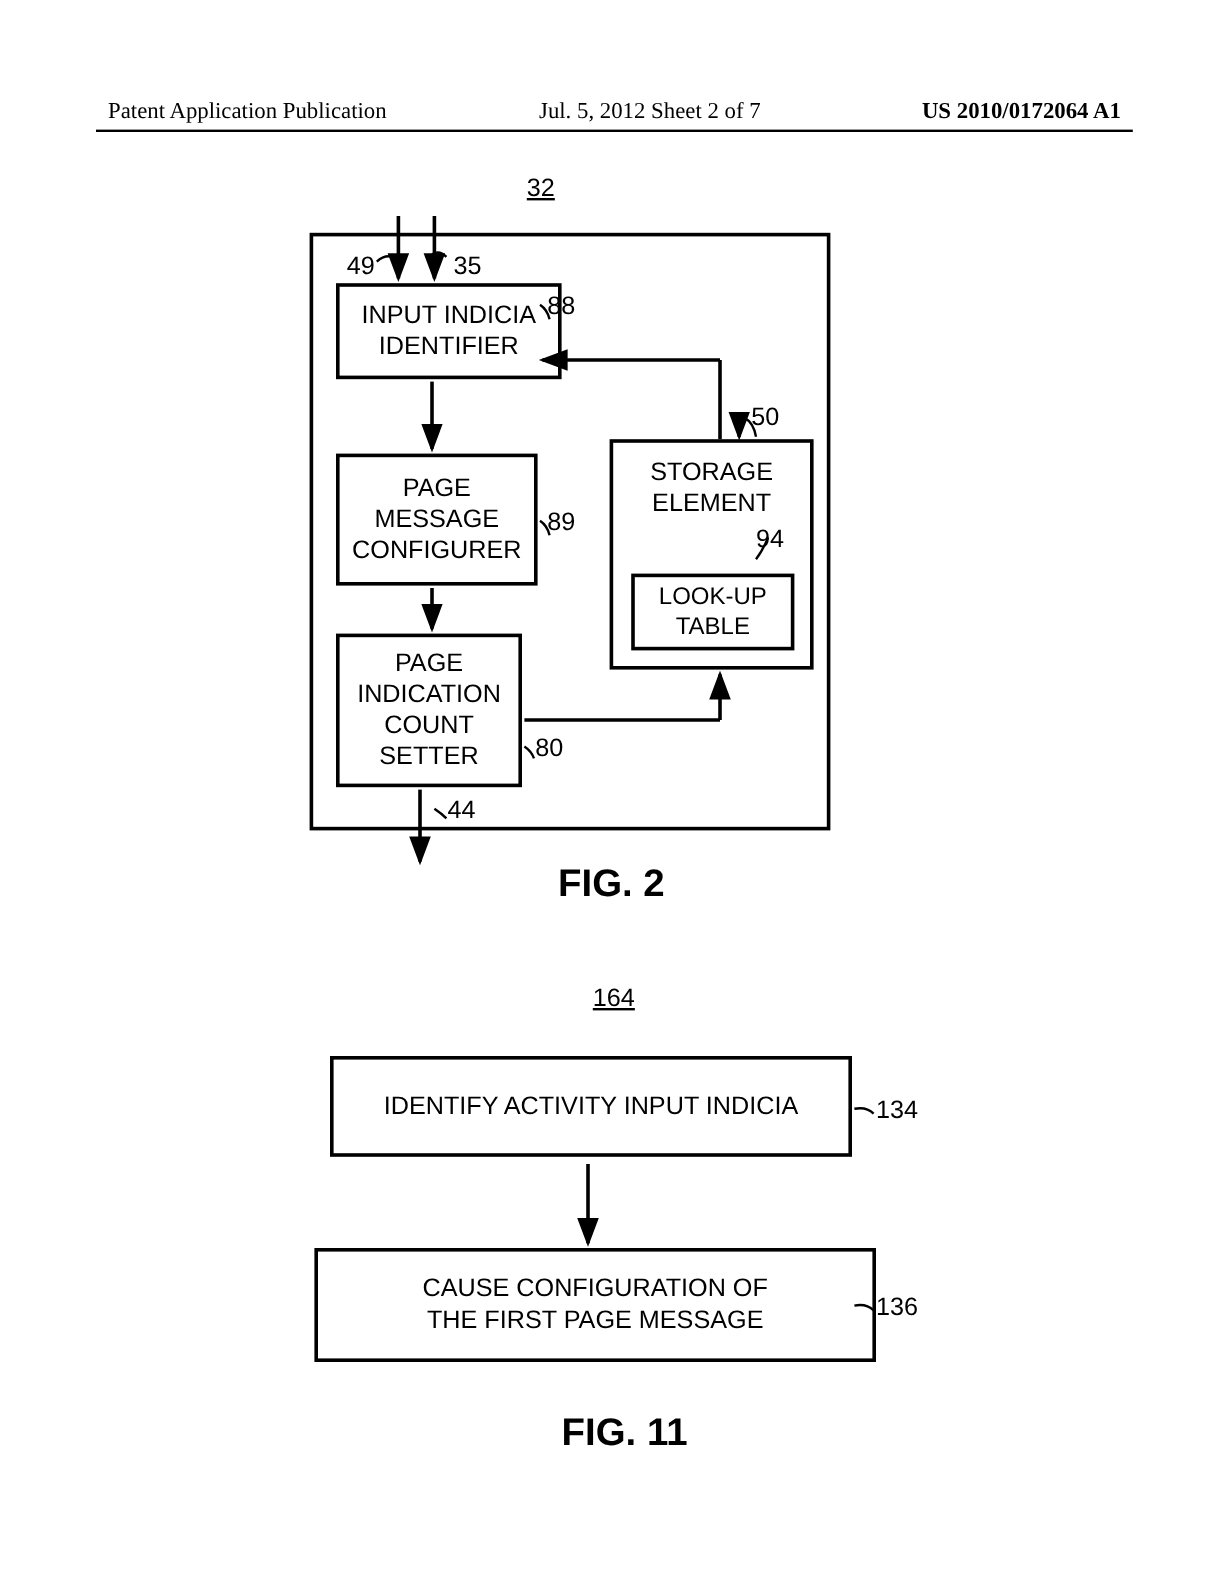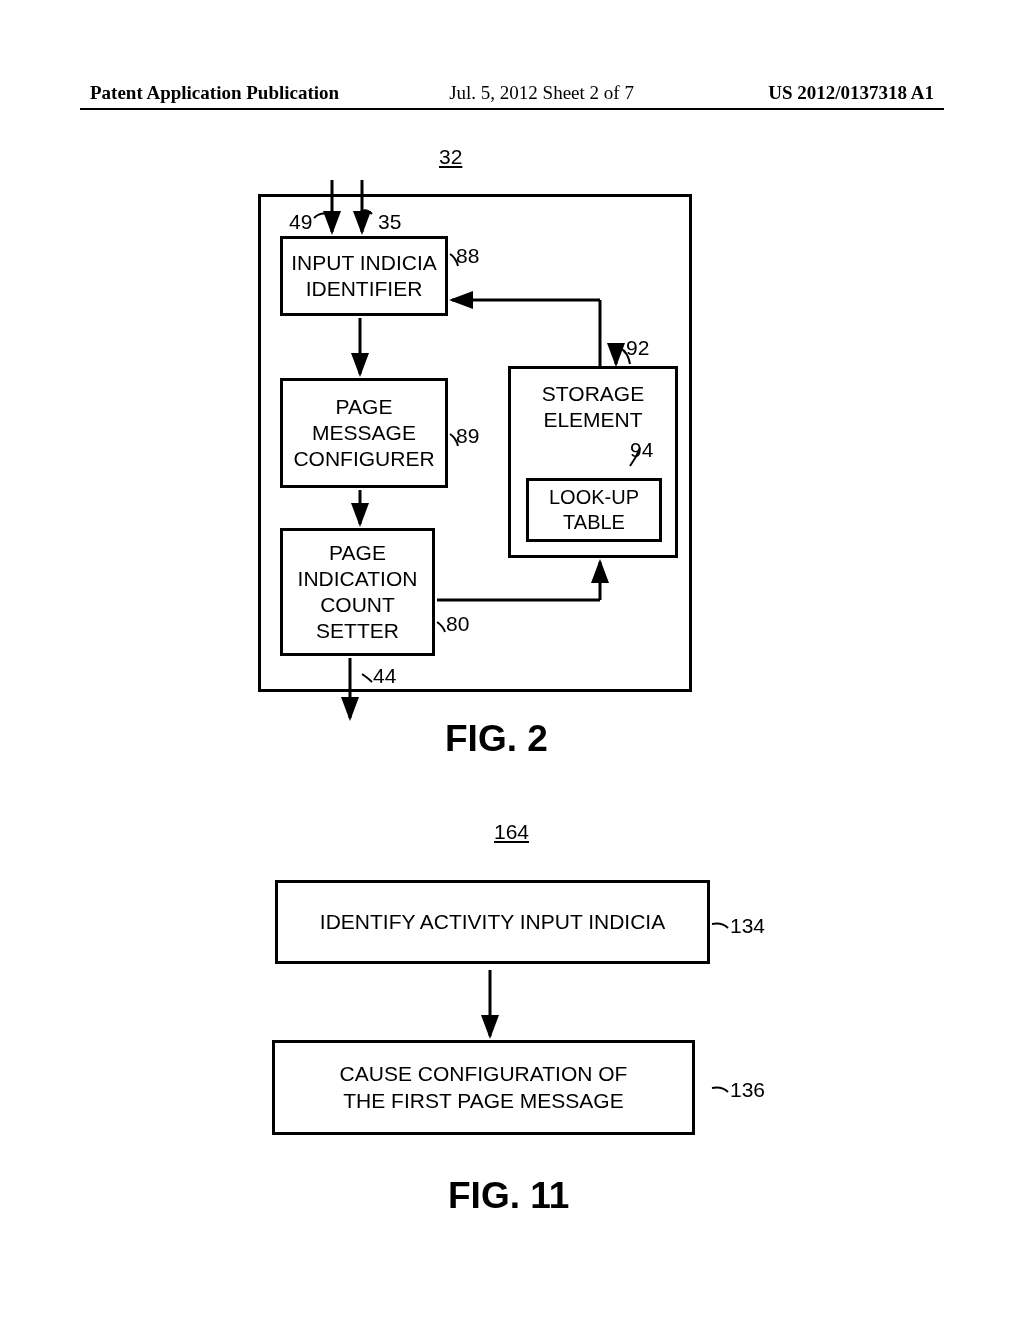--- a/index.html
+++ b/index.html
@@ -11,21 +11,21 @@
       position: relative;
     }
     .header {
       position: absolute;
       top: 82px;
       left: 90px;
       right: 90px;
       display: flex;
       font-size: 19px;
     }
-    .header .left { font-weight: bold; }
+    .header .left { font-weight: normal; }
     .header .center { position: absolute; left: 50%; transform: translateX(-60%); margin-left: 48px; }
     .header .right { position: absolute; right: 0; font-weight: bold; }
     .hr {
       position: absolute;
       top: 108px;
       left: 80px;
       right: 80px;
       border-top: 2px solid #000;
     }
 
@@ -51,49 +51,50 @@
     }
     .ref {
       position: absolute;
       font-family: Arial, sans-serif;
       font-size: 21px;
     }
     .ref.underline { text-decoration: underline; }
     .fig-label {
       position: absolute;
       font-family: Arial, sans-serif;
-      font-size: 37px;
+      font-size: 32px;
       font-weight: bold;
+      margin-left: 20px;
     }
 
     
     svg.overlay {
       position: absolute;
       left: 0; top: 0;
       width: 1024px; height: 1320px;
       pointer-events: none;
     }
   </style>
 </head>
 <body>
 
 <div class="header">
   <span class="left">Patent Application Publication</span>
   <span class="center">Jul. 5, 2012   Sheet 2 of 7</span>
-  <span class="right">US 2012/0137318 A1</span>
+  <span class="right">US 2010/0172064 A1</span>
 </div>
 <div class="hr"></div>
 
 <div class="diagram-area">
 
   <div class="ref underline" style="left:439px; top:145px;">32</div>
 
   <div class="box" style="left:258px; top:194px; width:434px; height:498px; padding:0;"></div>
 
-  <div class="box" style="left:280px; top:236px; width:168px; height:80px; white-space:pre-line;">INPUT INDICIA
+  <div class="box" style="left:280px; top:236px; width:188px; height:80px; white-space:pre-line;">INPUT INDICIA
 IDENTIFIER</div>
   <div class="ref" style="left:456px; top:244px;">88</div>
 
   <div class="box" style="left:280px; top:378px; width:168px; height:110px; white-space:pre-line;">PAGE
 MESSAGE
 CONFIGURER</div>
   <div class="ref" style="left:456px; top:424px;">89</div>
 
   <div class="box" style="left:280px; top:528px; width:155px; height:128px; white-space:pre-line;">PAGE
 INDICATION
@@ -102,35 +103,35 @@
   <div class="ref" style="left:446px; top:612px;">80</div>
 
   <div class="box" style="left:508px; top:366px; width:170px; height:192px; padding:0; align-items:flex-start; justify-content:center;">
     <div style="white-space:pre-line; margin-top:12px; font-size:21px;">STORAGE
 ELEMENT</div>
   </div>
 
   <div class="box" style="left:526px; top:478px; width:136px; height:64px; white-space:pre-line; font-size:20px;">LOOK-UP
 TABLE</div>
 
-  <div class="ref" style="left:626px; top:336px;">92</div>
+  <div class="ref" style="left:626px; top:336px;">50</div>
   <div class="ref" style="left:630px; top:438px;">94</div>
 
   <div class="ref" style="left:289px; top:210px;">49</div>
   <div class="ref" style="left:378px; top:210px;">35</div>
   <div class="ref" style="left:373px; top:664px;">44</div>
 
   <div class="fig-label" style="left:445px; top:718px;">FIG. 2</div>
 
   <div class="ref underline" style="left:494px; top:820px;">164</div>
 
   <div class="box" style="left:275px; top:880px; width:435px; height:84px;">IDENTIFY ACTIVITY INPUT INDICIA</div>
   <div class="ref" style="left:730px; top:914px;">134</div>
 
-  <div class="box" style="left:272px; top:1040px; width:423px; height:95px; white-space:pre-line;">CAUSE CONFIGURATION OF
+  <div class="box" style="left:262px; top:1040px; width:468px; height:95px; white-space:pre-line;">CAUSE CONFIGURATION OF
 THE FIRST PAGE MESSAGE</div>
   <div class="ref" style="left:730px; top:1078px;">136</div>
 
   <div class="fig-label" style="left:448px; top:1175px;">FIG. 11</div>
 
   <svg class="overlay">
     <defs>
       <marker id="arrow" markerWidth="10" markerHeight="10" refX="7" refY="3" orient="auto" markerUnits="strokeWidth">
         <path d="M0,0 L8,3 L0,6 Z" fill="#000"></path>
       </marker>

